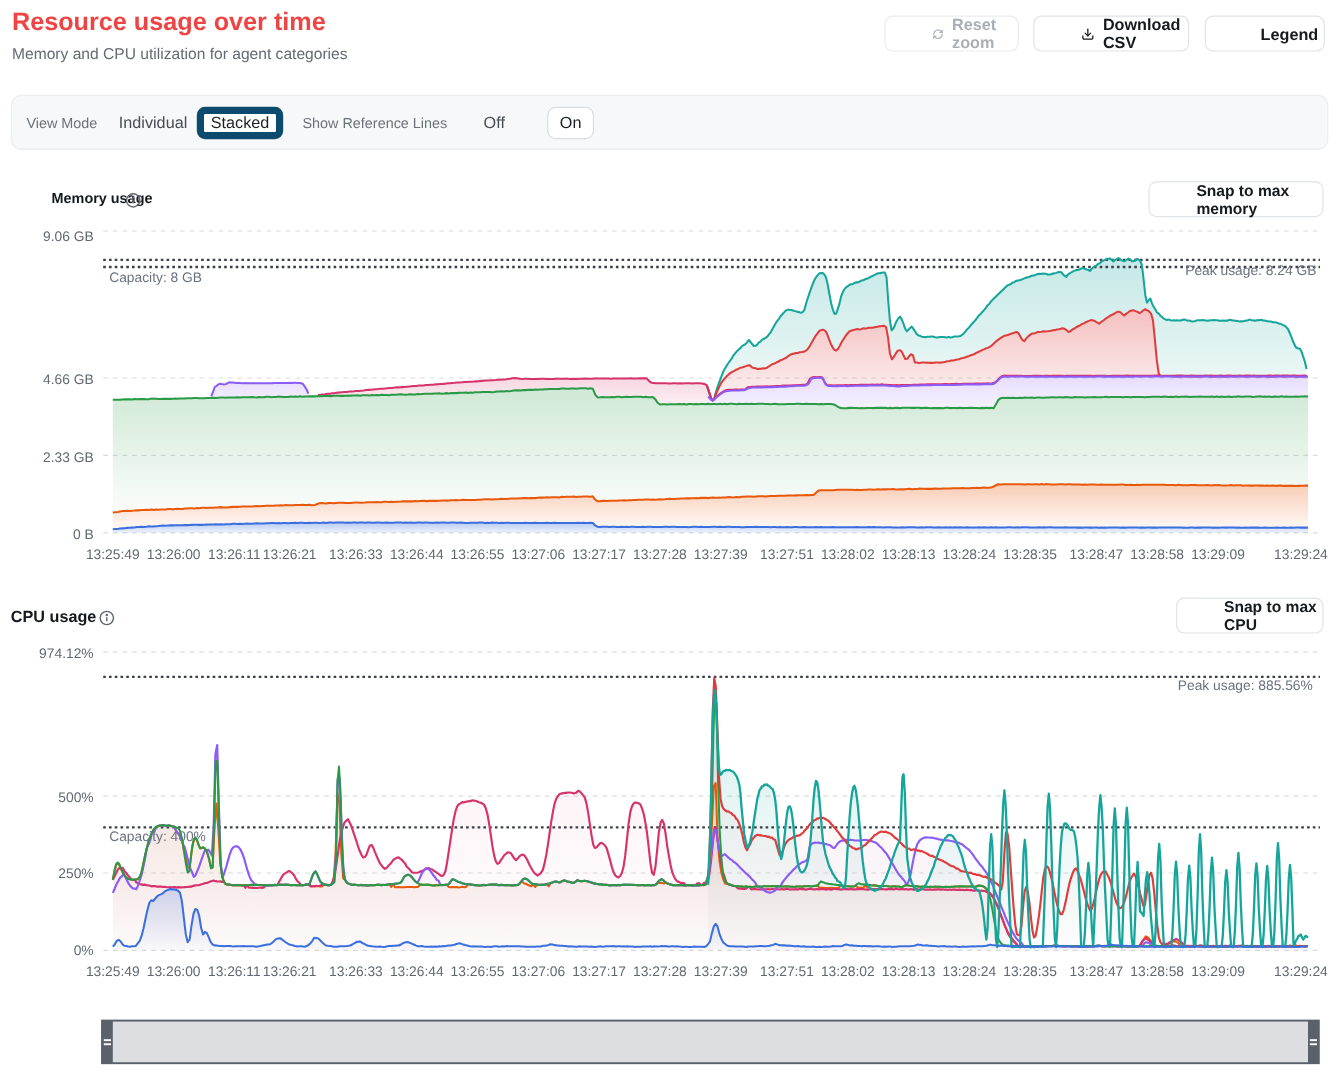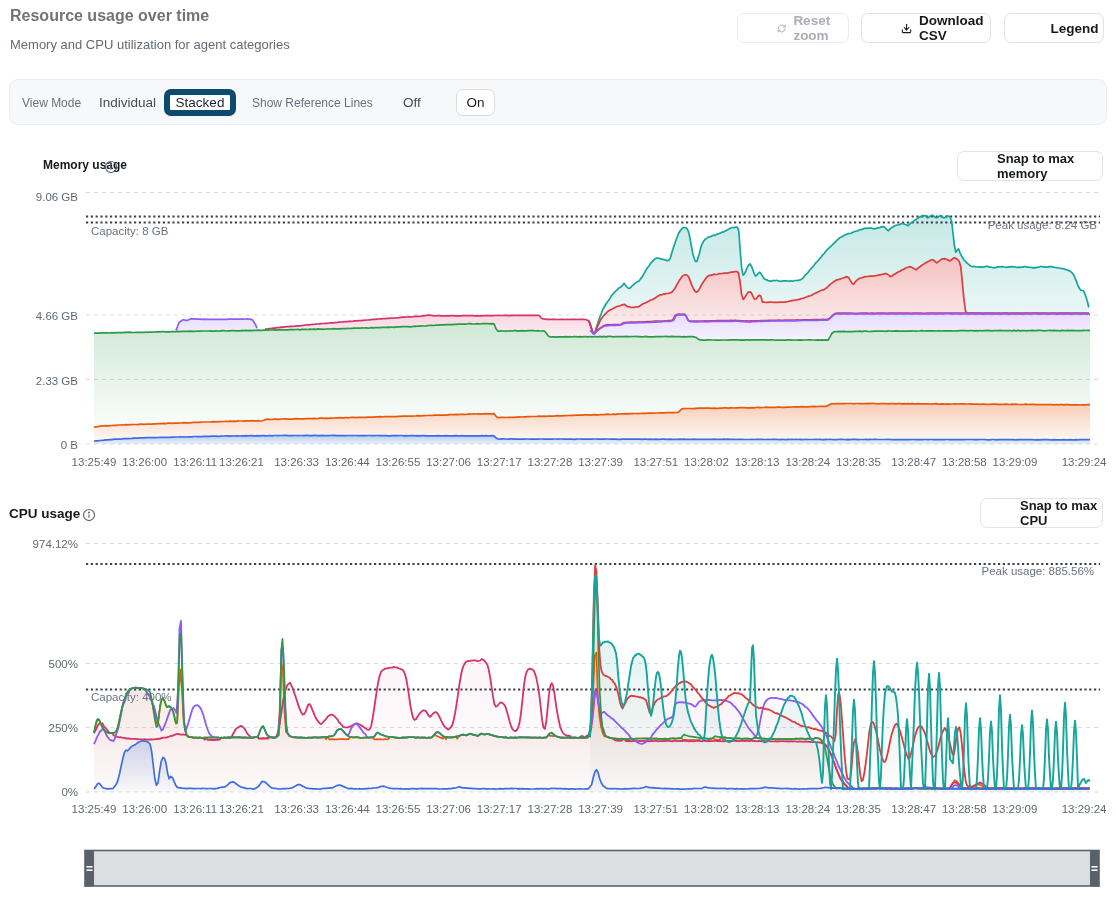--- a/index.html
+++ b/index.html
@@ -160,21 +160,21 @@
     <text x="1015.0" y="813" font-size="11.5" fill="#5f6872" text-anchor="middle">13:29:09</text>
     <text x="1084.1" y="813" font-size="11.5" fill="#5f6872" text-anchor="middle">13:29:24</text>
     <rect x="85" y="850.5" width="1014" height="35.5" fill="#dcdee1" stroke="#5b616b" stroke-width="1.6"></rect>
     <rect x="85" y="850" width="9" height="36.5" fill="#5b616b"></rect>
     <rect x="1090" y="850" width="9" height="36.5" fill="#5b616b"></rect>
     <rect x="86.5" y="866" width="6" height="1.6" fill="#fff"></rect>
     <rect x="86.5" y="869.4" width="6" height="1.6" fill="#fff"></rect>
     <rect x="1091.5" y="866" width="6" height="1.6" fill="#fff"></rect>
     <rect x="1091.5" y="869.4" width="6" height="1.6" fill="#fff"></rect>
   </svg>
-<div class="abs" style="left:10px;top:7px;font-size:16px;font-weight:700;color:#737373;">Resource usage over time</div>
+<div class="abs" style="left:10px;top:7px;font-size:21px;font-weight:700;color:#ef4444;">Resource usage over time</div>
 <div class="abs" style="left:10px;top:37px;font-size:13px;color:#646b73;">Memory and CPU utilization for agent categories</div>
 
 <div class="btn" style="left:737px;top:13px;width:112px;color:#a9aeb7;border-color:#e9ebee;">
 <svg width="13" height="13" viewBox="0 0 24 24" fill="none" stroke="#a9aeb7" stroke-width="2.4" stroke-linecap="round" stroke-linejoin="round">
       <path d="M3 12a9 9 0 0 1 15.5-6.2L21 8"></path>
       <path d="M21 3v5h-5"></path>
       <path d="M21 12a9 9 0 0 1-15.5 6.2L3 16"></path>
       <path d="M3 21v-5h5"></path>
     </svg>
 <span>Reset zoom</span>

